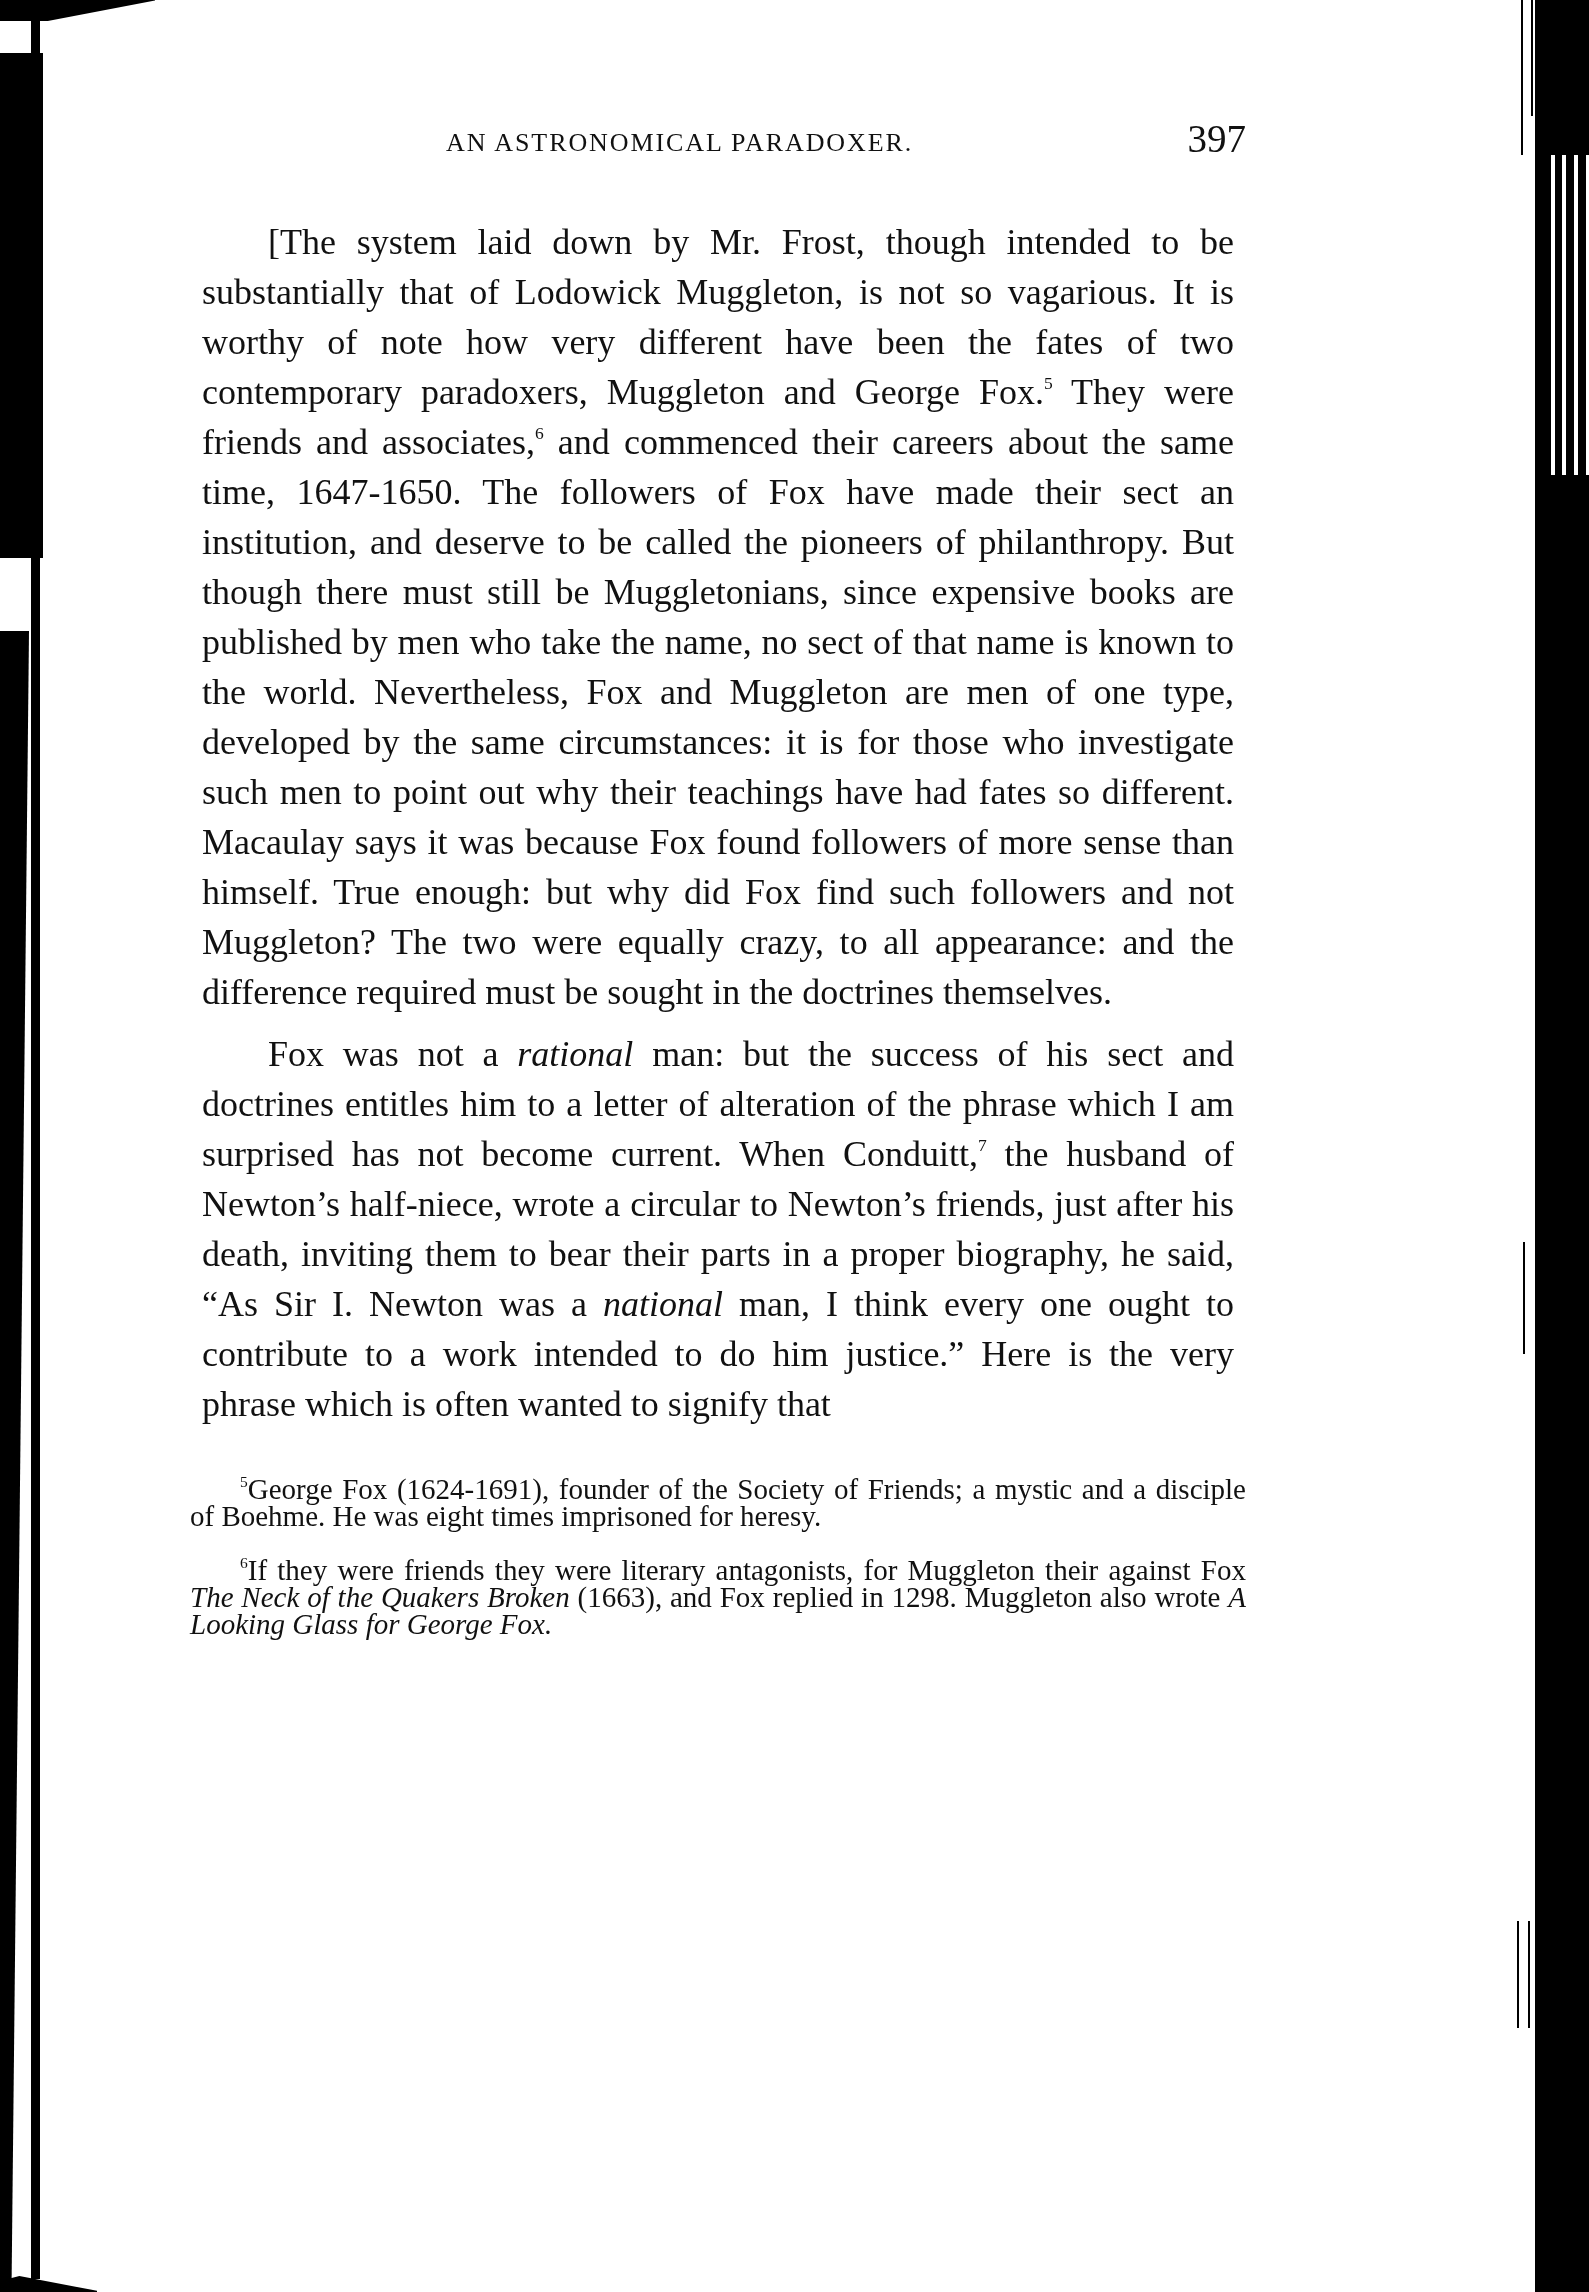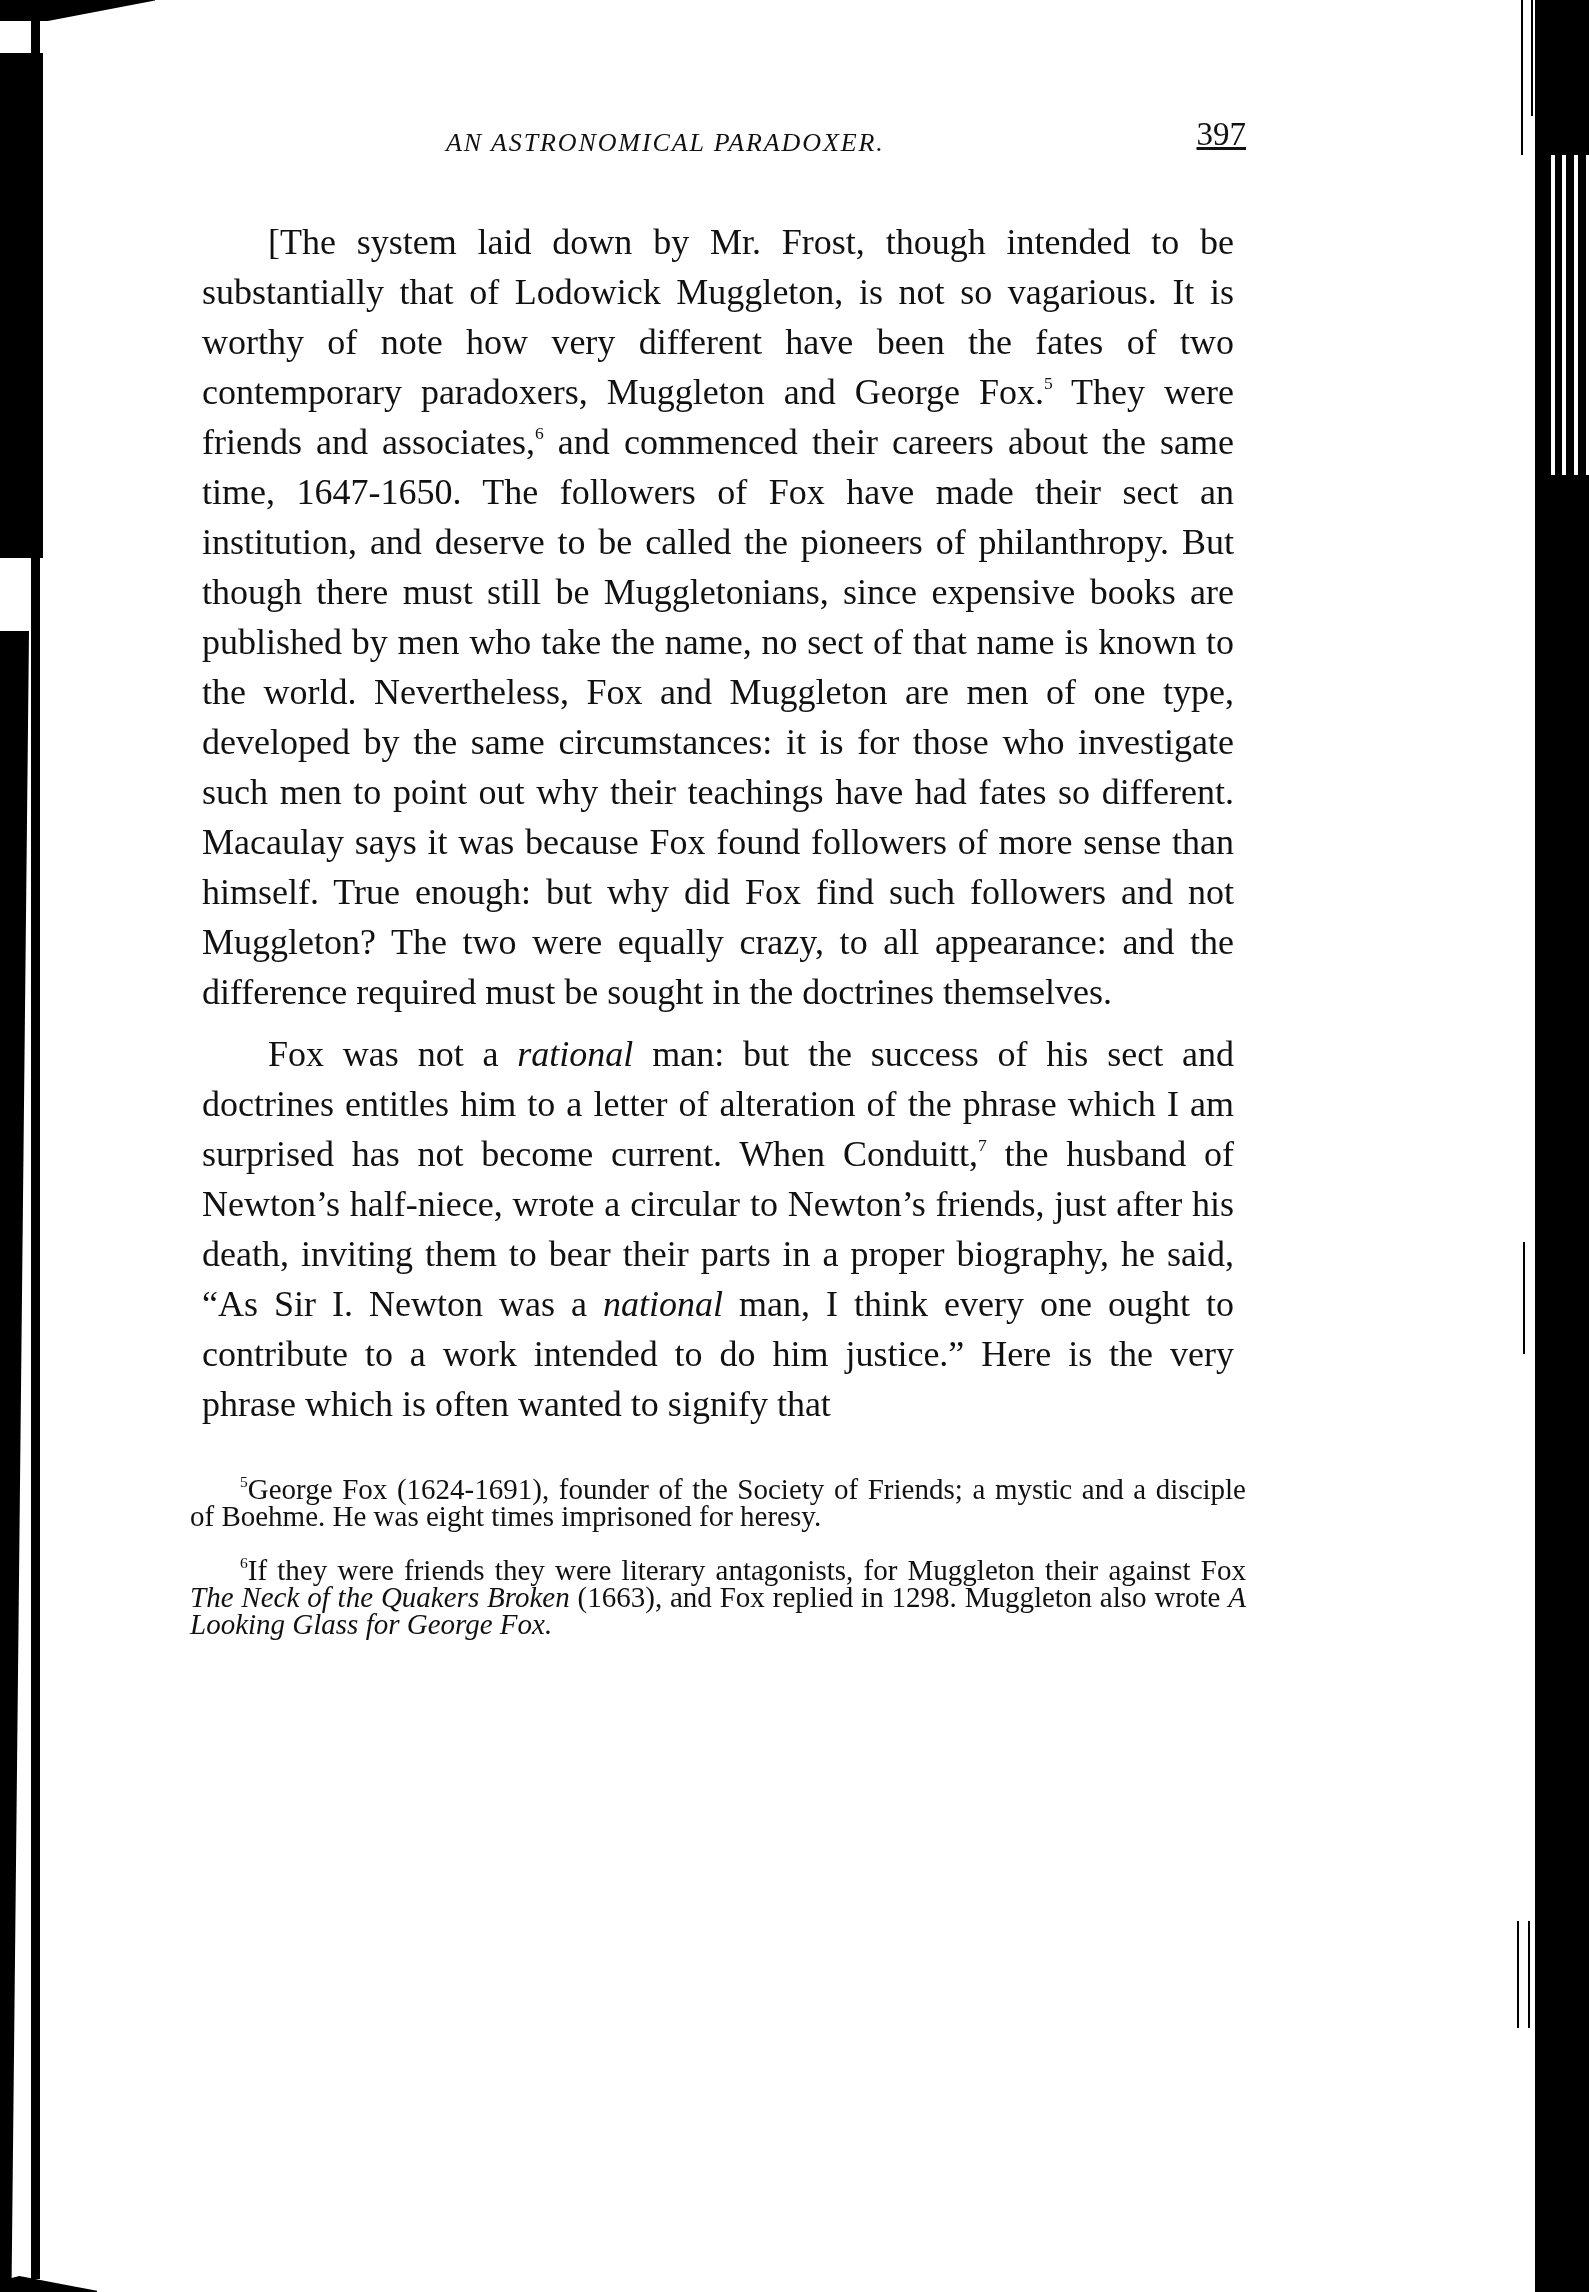--- a/index.html
+++ b/index.html
@@ -39,26 +39,25 @@
   }
 
   .page {
     position: absolute; left: 190px; top: 116px; width: 1056px;
   }
   .running-head {
     position: relative; height: 58px;
   }
   .running-title {
     position: absolute; left: 256px; top: 11.6px;
-    font-size: 26px; letter-spacing: 1.9px; font-style: italic;
+    font-size: 26px; letter-spacing: 1.9px;
   }
   .page-number {
     position: absolute; right: 0; top: 0;
-    font-size: 33px;
-    text-decoration: underline;
+    font-size: 39px;
   }
   .body-text {
     margin-top: 43px;
     font-size: 36px; line-height: 50px;
     text-align: justify;
   }
   .para { margin: 12px; text-indent: 66px; }
   .para + .para { margin-top: 1.9px; }
   sup { font-size: 17.5px; line-height: 0; vertical-align: 15.5px; }
   .footnotes {

